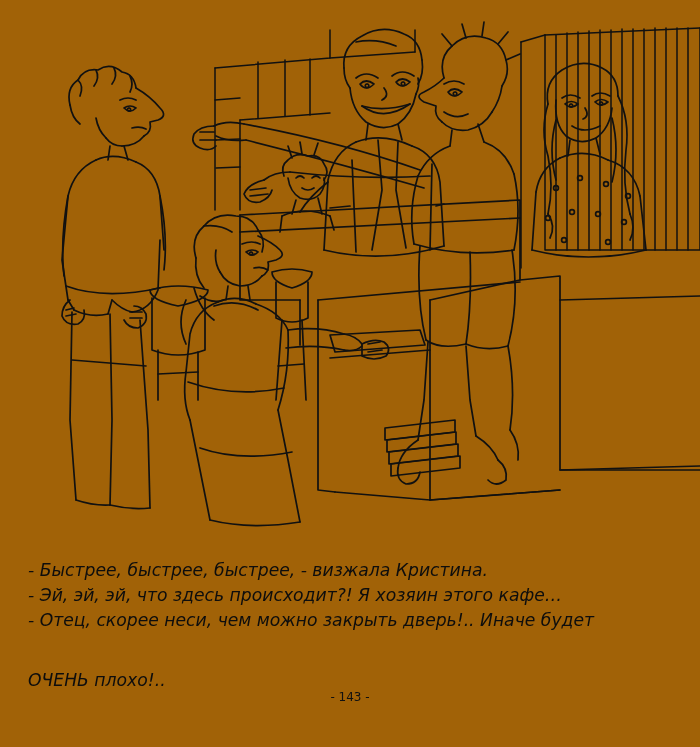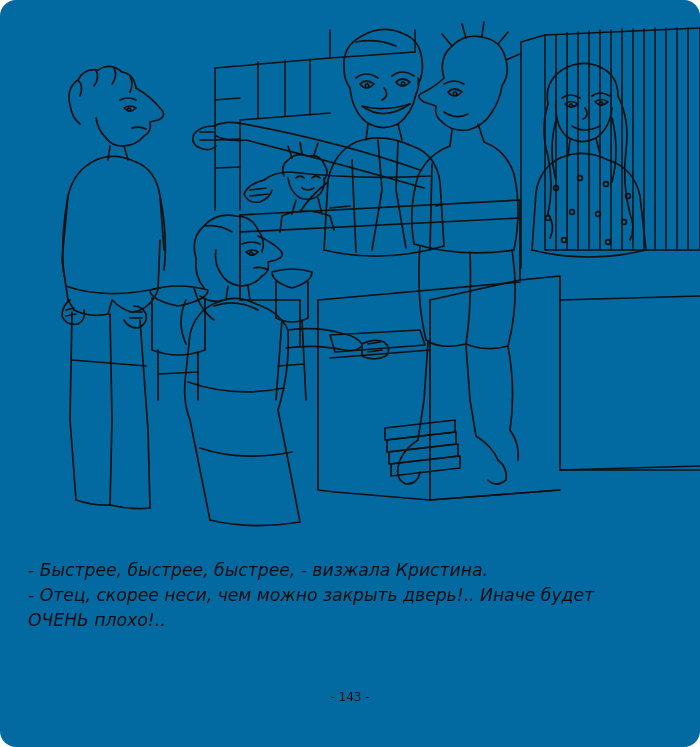--- a/index.html
+++ b/index.html
@@ -12,22 +12,21 @@
     height: 747px;
     font-family: "Liberation Serif", serif;
     color: #111111;
     position: relative;
     overflow: hidden;
   }
   .page {
     position: relative;
     width: 700px;
     height: 747px;
-    background: #0369a1;
-    border-radius: 16px;
+    background: #a16207;
   }
   .illustration {
     position: absolute;
     left: 0;
     top: 0;
     width: 700px;
     height: 545px;
     overflow: hidden;
   }
   .illustration svg {
@@ -42,20 +41,21 @@
   .caption-line {
     font-family: "DejaVu Sans", sans-serif;
     font-style: italic;
     font-size: 17.2px;
     line-height: 25px;
     color: #0d0d0d;
     white-space: pre-wrap;
   }
   .caption-line.last {
     letter-spacing: 0;
+    margin-top: 35px;
   }
   .folio {
     position: absolute;
     left: 0;
     top: 690px;
     width: 700px;
     text-align: center;
     font-family: "DejaVu Sans", sans-serif;
     font-size: 12px;
     color: #111111;
@@ -392,19 +392,20 @@
 
       <g stroke-width="1.3">
         <path d="M560 470 L700 466"></path>
         <path d="M430 500 L560 490"></path>
       </g>
     </svg>
   </div>
 
   <div class="caption-block">
     <div class="caption-line">- Быстрее, быстрее, быстрее, - визжала Кристина.</div>
+    <div class="caption-line">- Эй, эй, эй, что здесь происходит?! Я хозяин этого кафе…</div>
     <div class="caption-line">- Отец, скорее неси, чем можно закрыть дверь!.. Иначе будет</div>
     <div class="caption-line last">ОЧЕНЬ плохо!..</div>
   </div>
 
   <div class="folio">- 143 -</div>
 
 </div>
 
 </body></html>

